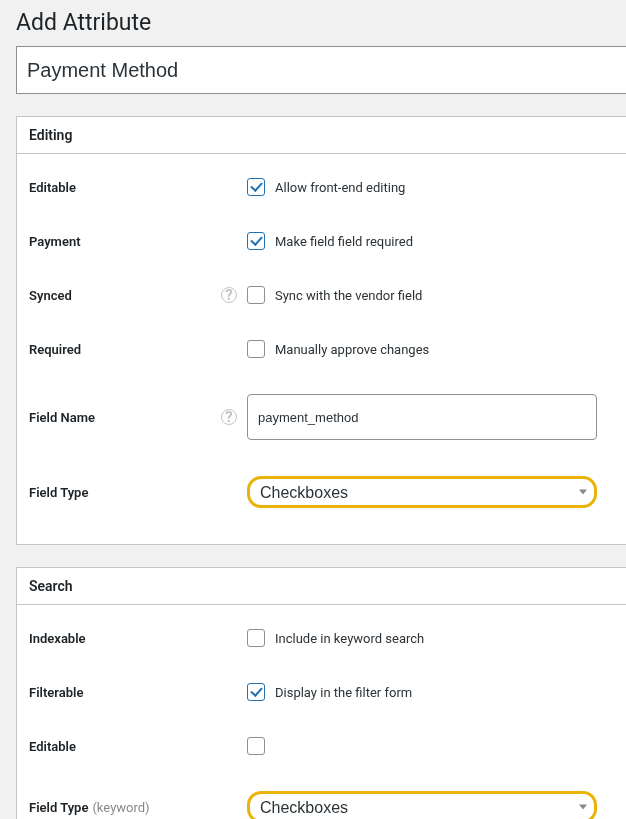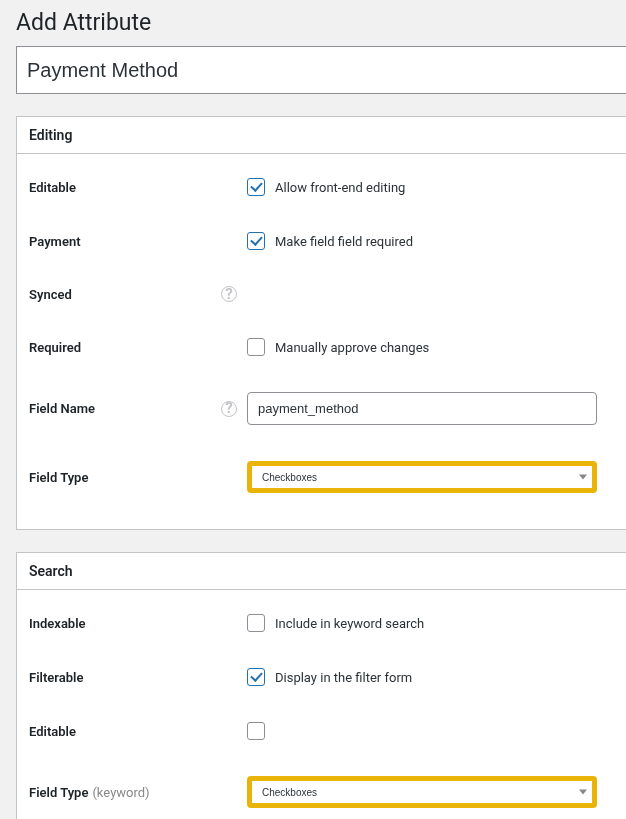--- a/index.html
+++ b/index.html
@@ -127,39 +127,39 @@
     transform: rotate(42deg);
   }
   .cb-label {
     font-size: 13px;
     font-weight: 400;
     color: #2c3338;
     cursor: pointer;
   }
   .text-input {
     width: 350px;
-    height: 33px;
+    height: 46px;
     padding: 0 10px;
     border: 1px solid #8c8f94;
     border-radius: 4px;
     font-size: 13px;
     background: #fff;
     color: #2c3338;
   }
   .select-wrap {
     position: relative;
     width: 350px;
   }
   .select {
     width: 100%;
     height: 32px;
     padding: 0 28px 0 10px;
-    border: 5px solid #eab308;
-    border-radius: 4px;
-    font-size: 10px;
+    border: 3px solid #eab308;
+    border-radius: 14px;
+    font-size: 16px;
     background: #fff;
     color: #2c3338;
     appearance: none;
     cursor: pointer;
   }
   .select-wrap::after {
     content: '';
     position: absolute;
     right: 10px;
     top: 50%;
@@ -207,20 +207,24 @@
           <input type="checkbox" class="cb" checked="" style="">
           <label class="cb-label">Make field field required</label>
         </div>
       </div>
 
       <div class="field-row">
         <div class="field-label">
           <span>Synced</span>
           <span class="help-icon">?</span>
         </div>
+        <div class="field-control">
+          <input type="checkbox" class="cb" style="">
+          <label class="cb-label">Sync with the vendor field</label>
+        </div>
       </div>
 
       <div class="field-row">
         <div class="field-label">
           <span>Required</span>
         </div>
         <div class="field-control">
           <input type="checkbox" class="cb" style="">
           <label class="cb-label">Manually approve changes</label>
         </div>

